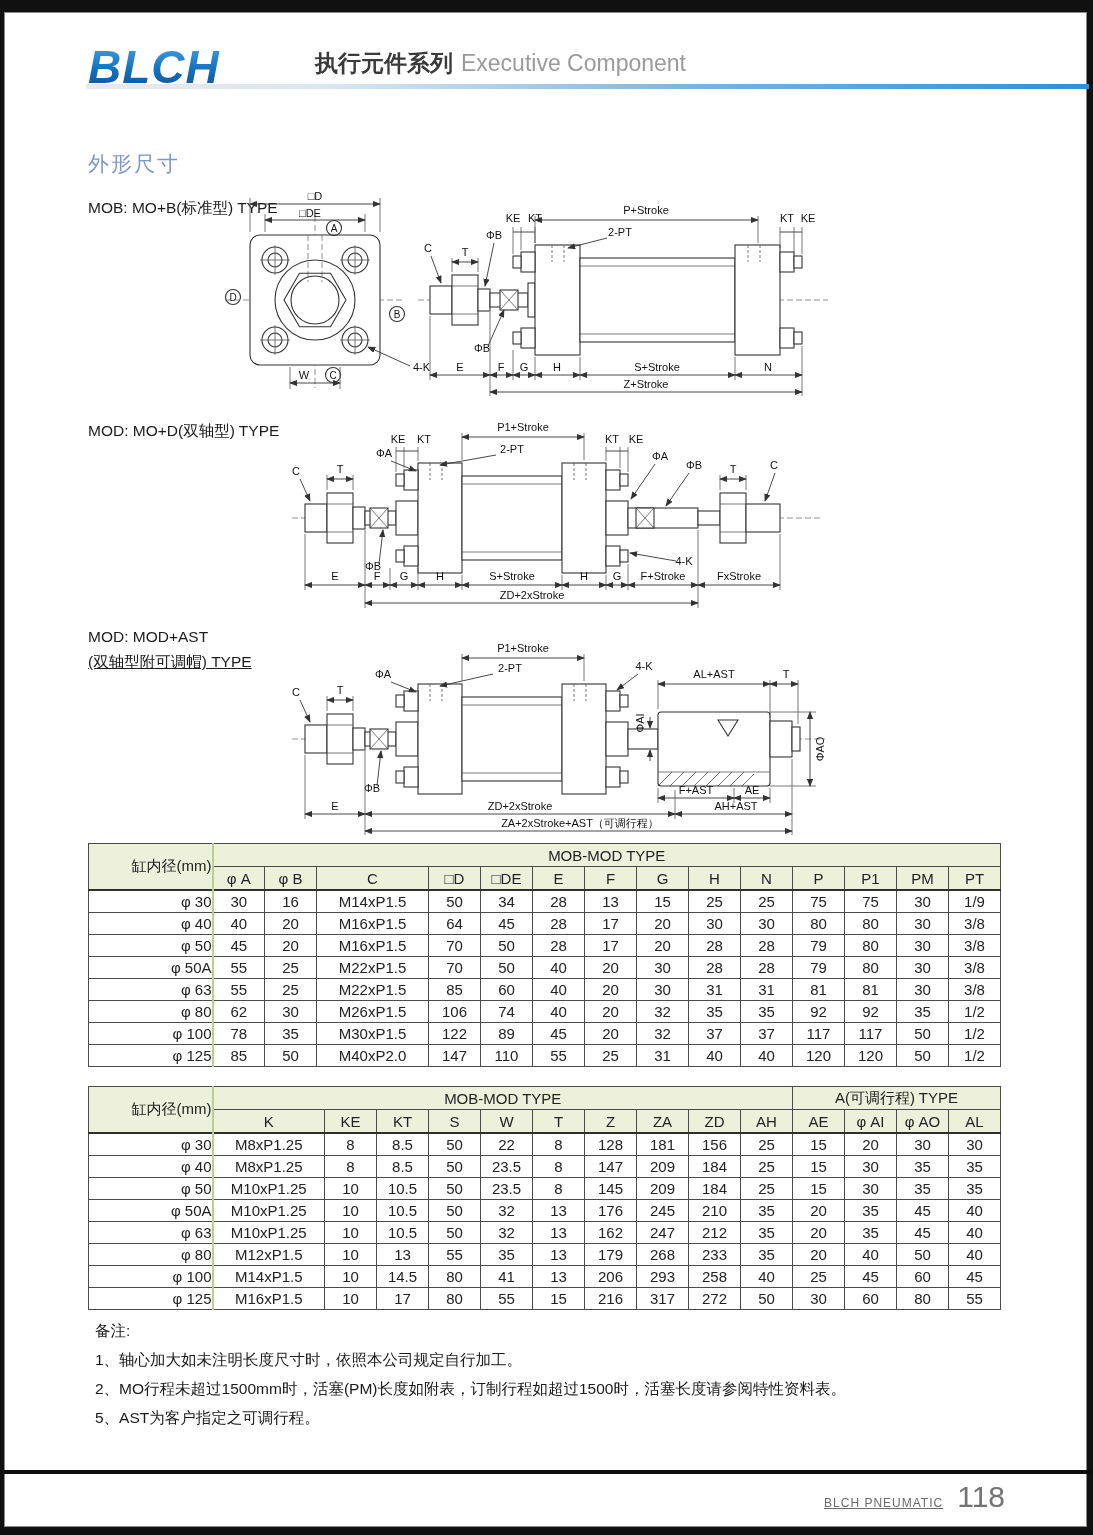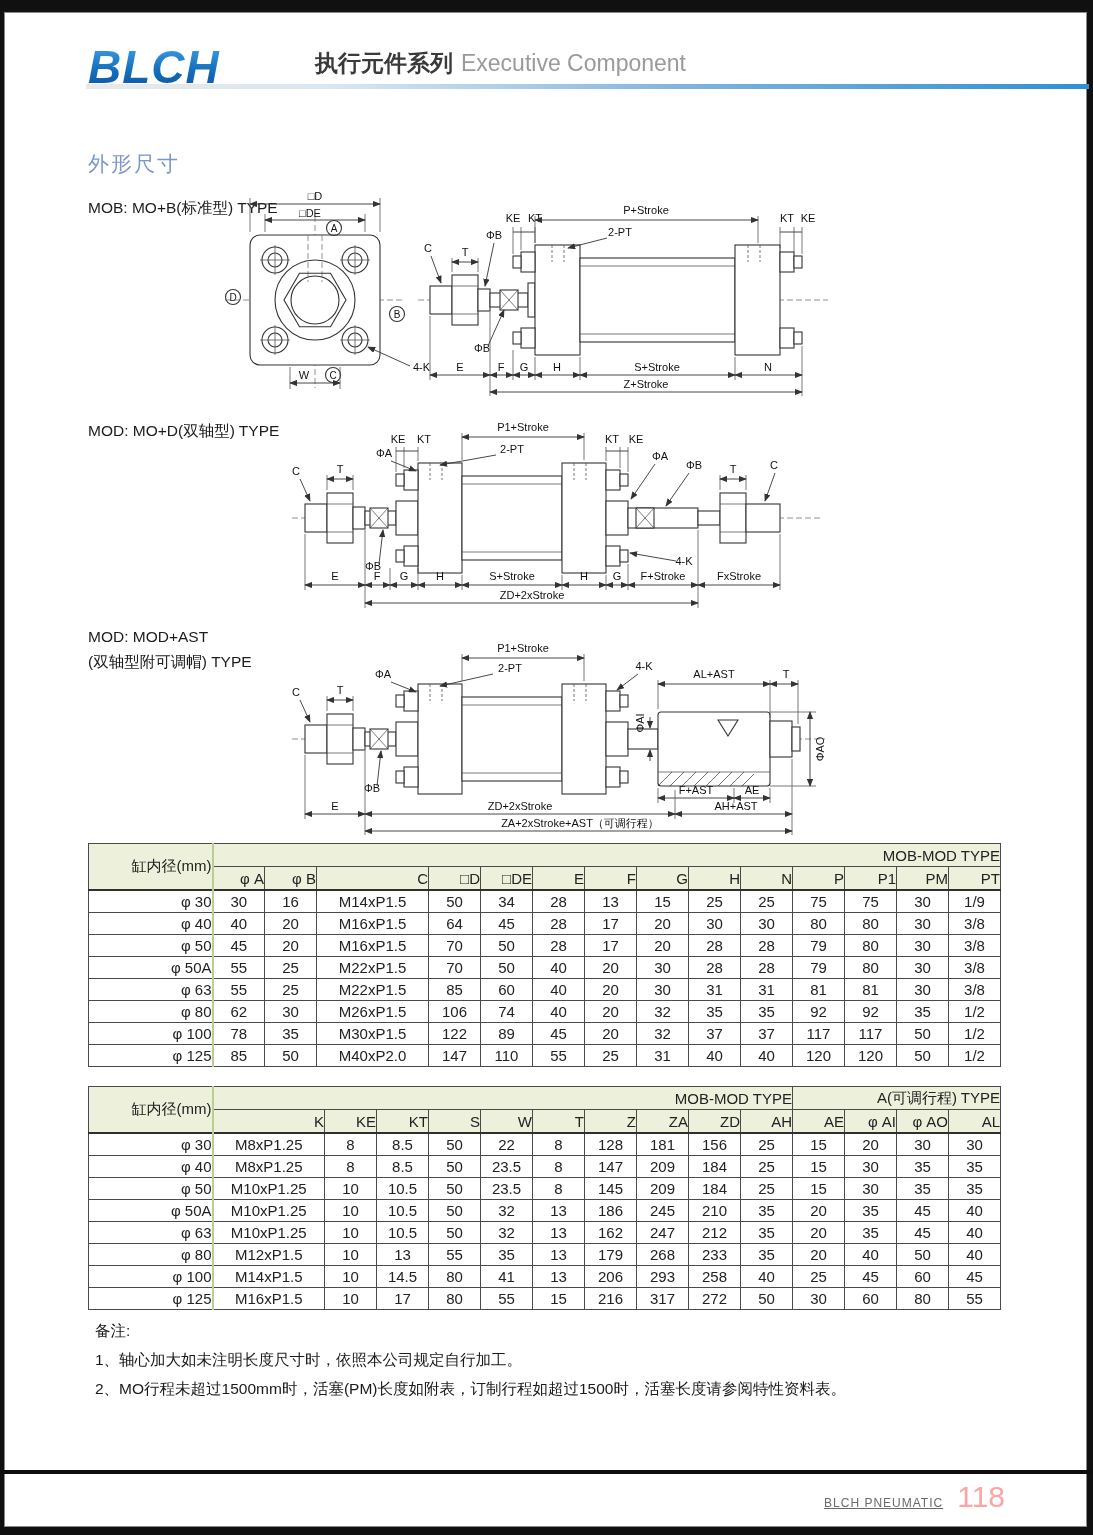--- a/index.html
+++ b/index.html
@@ -32,30 +32,30 @@
   .dim{fill:none;stroke:#333;stroke-width:0.9;}
   .hat{stroke:#333;stroke-width:0.7;}
   svg text{font-family:"Liberation Sans",sans-serif;font-size:11px;fill:#111;}
   svg text.dimt{text-anchor:middle;}
   svg text.sm{font-size:10px;}
   
   .tblwrap{position:absolute;left:88px;}
   table{border-collapse:collapse;table-layout:fixed;font-size:15px;color:#222;border:1.5px solid #333;}
   th,td{border:1px solid #4a4a4a;text-align:center;padding:0;height:21px;font-weight:normal;
         white-space:nowrap;overflow:hidden;}
-  thead th{background:#edf1dc;height:22px;text-align:right;}
+  thead th{background:#edf1dc;height:22px;}
   thead{border-bottom:2px solid #2f2f2f;}
   th.bore-h,td.bore{text-align:right;padding-left:12px;border-right:2px solid #b9cf92;}
   
   .notes{left:95px;top:1316px;font-size:15.5px;color:#1a1a1a;line-height:29px;}
   
   .foot-line{left:0;top:1470px;width:1093px;height:4px;background:#0d0d0d;}
   .footer{left:0;top:1480px;width:1005px;display:flex;justify-content:flex-end;align-items:baseline;gap:14px;}
   .footer .brand{font-size:12px;color:#6a6a6a;letter-spacing:1px;text-decoration:underline;}
-  .footer .pg{font-size:30px;color:#fca5a5;}
+  .footer .pg{font-size:30px;color:#737373;}
 </style>
 </head>
 <body>
 
 <div class="stage">
   <div class="page"></div>
 
   <div class="abs logo">BLCH</div>
   <div class="abs series">
     <span class="zh">执行元件系列</span><span class="en">Executive Component</span>
@@ -331,21 +331,21 @@
         <text class="dimt" x="583" y="167">F+Stroke</text>
         <text class="dimt" x="659" y="167">FxStroke</text>
         <line class="dim" x1="285" y1="190" x2="618" y2="190" marker-start="url(#ar2)" marker-end="url(#ar2)"></line>
         <text class="dimt" x="452" y="186">ZD+2xStroke</text>
       </g>
     </svg>
   </div>
 
   <div class="dwg" style="top:624px;width:930px;height:222px;">
     <div class="ttl" style="top:4px;">MOD: MOD+AST</div>
-    <div class="ttl" style="top:28px;">(双轴型附可调帽) TYPE</div>
+    <div class="ttl" style="top:28px;text-decoration:underline;">(双轴型附可调帽) TYPE</div>
     <svg viewBox="0 0 930 222" width="930" height="222">
       <defs>
         <marker id="ar3" markerWidth="9" markerHeight="7" refX="8" refY="3.5" orient="auto-start-reverse">
           <path d="M0,0 L9,3.5 L0,7 z" fill="#333"></path>
         </marker>
       </defs>
       <g>
         <line class="cl" x1="212" y1="115" x2="745" y2="115"></line>
         <rect class="fill" x="225" y="101" width="22" height="28"></rect>
         <rect class="fill" x="247" y="90" width="26" height="50"></rect>
@@ -725,21 +725,21 @@
             <td>35</td>
           </tr>
           <tr>
             <td class="bore">φ 50A</td>
             <td>M10xP1.25</td>
             <td>10</td>
             <td>10.5</td>
             <td>50</td>
             <td>32</td>
             <td>13</td>
-            <td>186</td>
+            <td>176</td>
             <td>245</td>
             <td>210</td>
             <td>35</td>
             <td>20</td>
             <td>35</td>
             <td>45</td>
             <td>40</td>
           </tr>
           <tr>
             <td class="bore">φ 63</td>
@@ -810,20 +810,21 @@
             <td>55</td>
           </tr>
         </tbody>
       </table>
   </div>
 
   <div class="abs notes">
     <div>备注:</div>
     <div>1、轴心加大如未注明长度尺寸时，依照本公司规定自行加工。</div>
     <div>2、MO行程未超过1500mm时，活塞(PM)长度如附表，订制行程如超过1500时，活塞长度请参阅特性资料表。</div>
+    <div>5、AST为客户指定之可调行程。</div>
   </div>
 
   <div class="abs foot-line"></div>
   <div class="abs footer">
     <span class="brand">BLCH PNEUMATIC</span>
     <span class="pg">118</span>
   </div>
 </div>
 
 </body></html>

